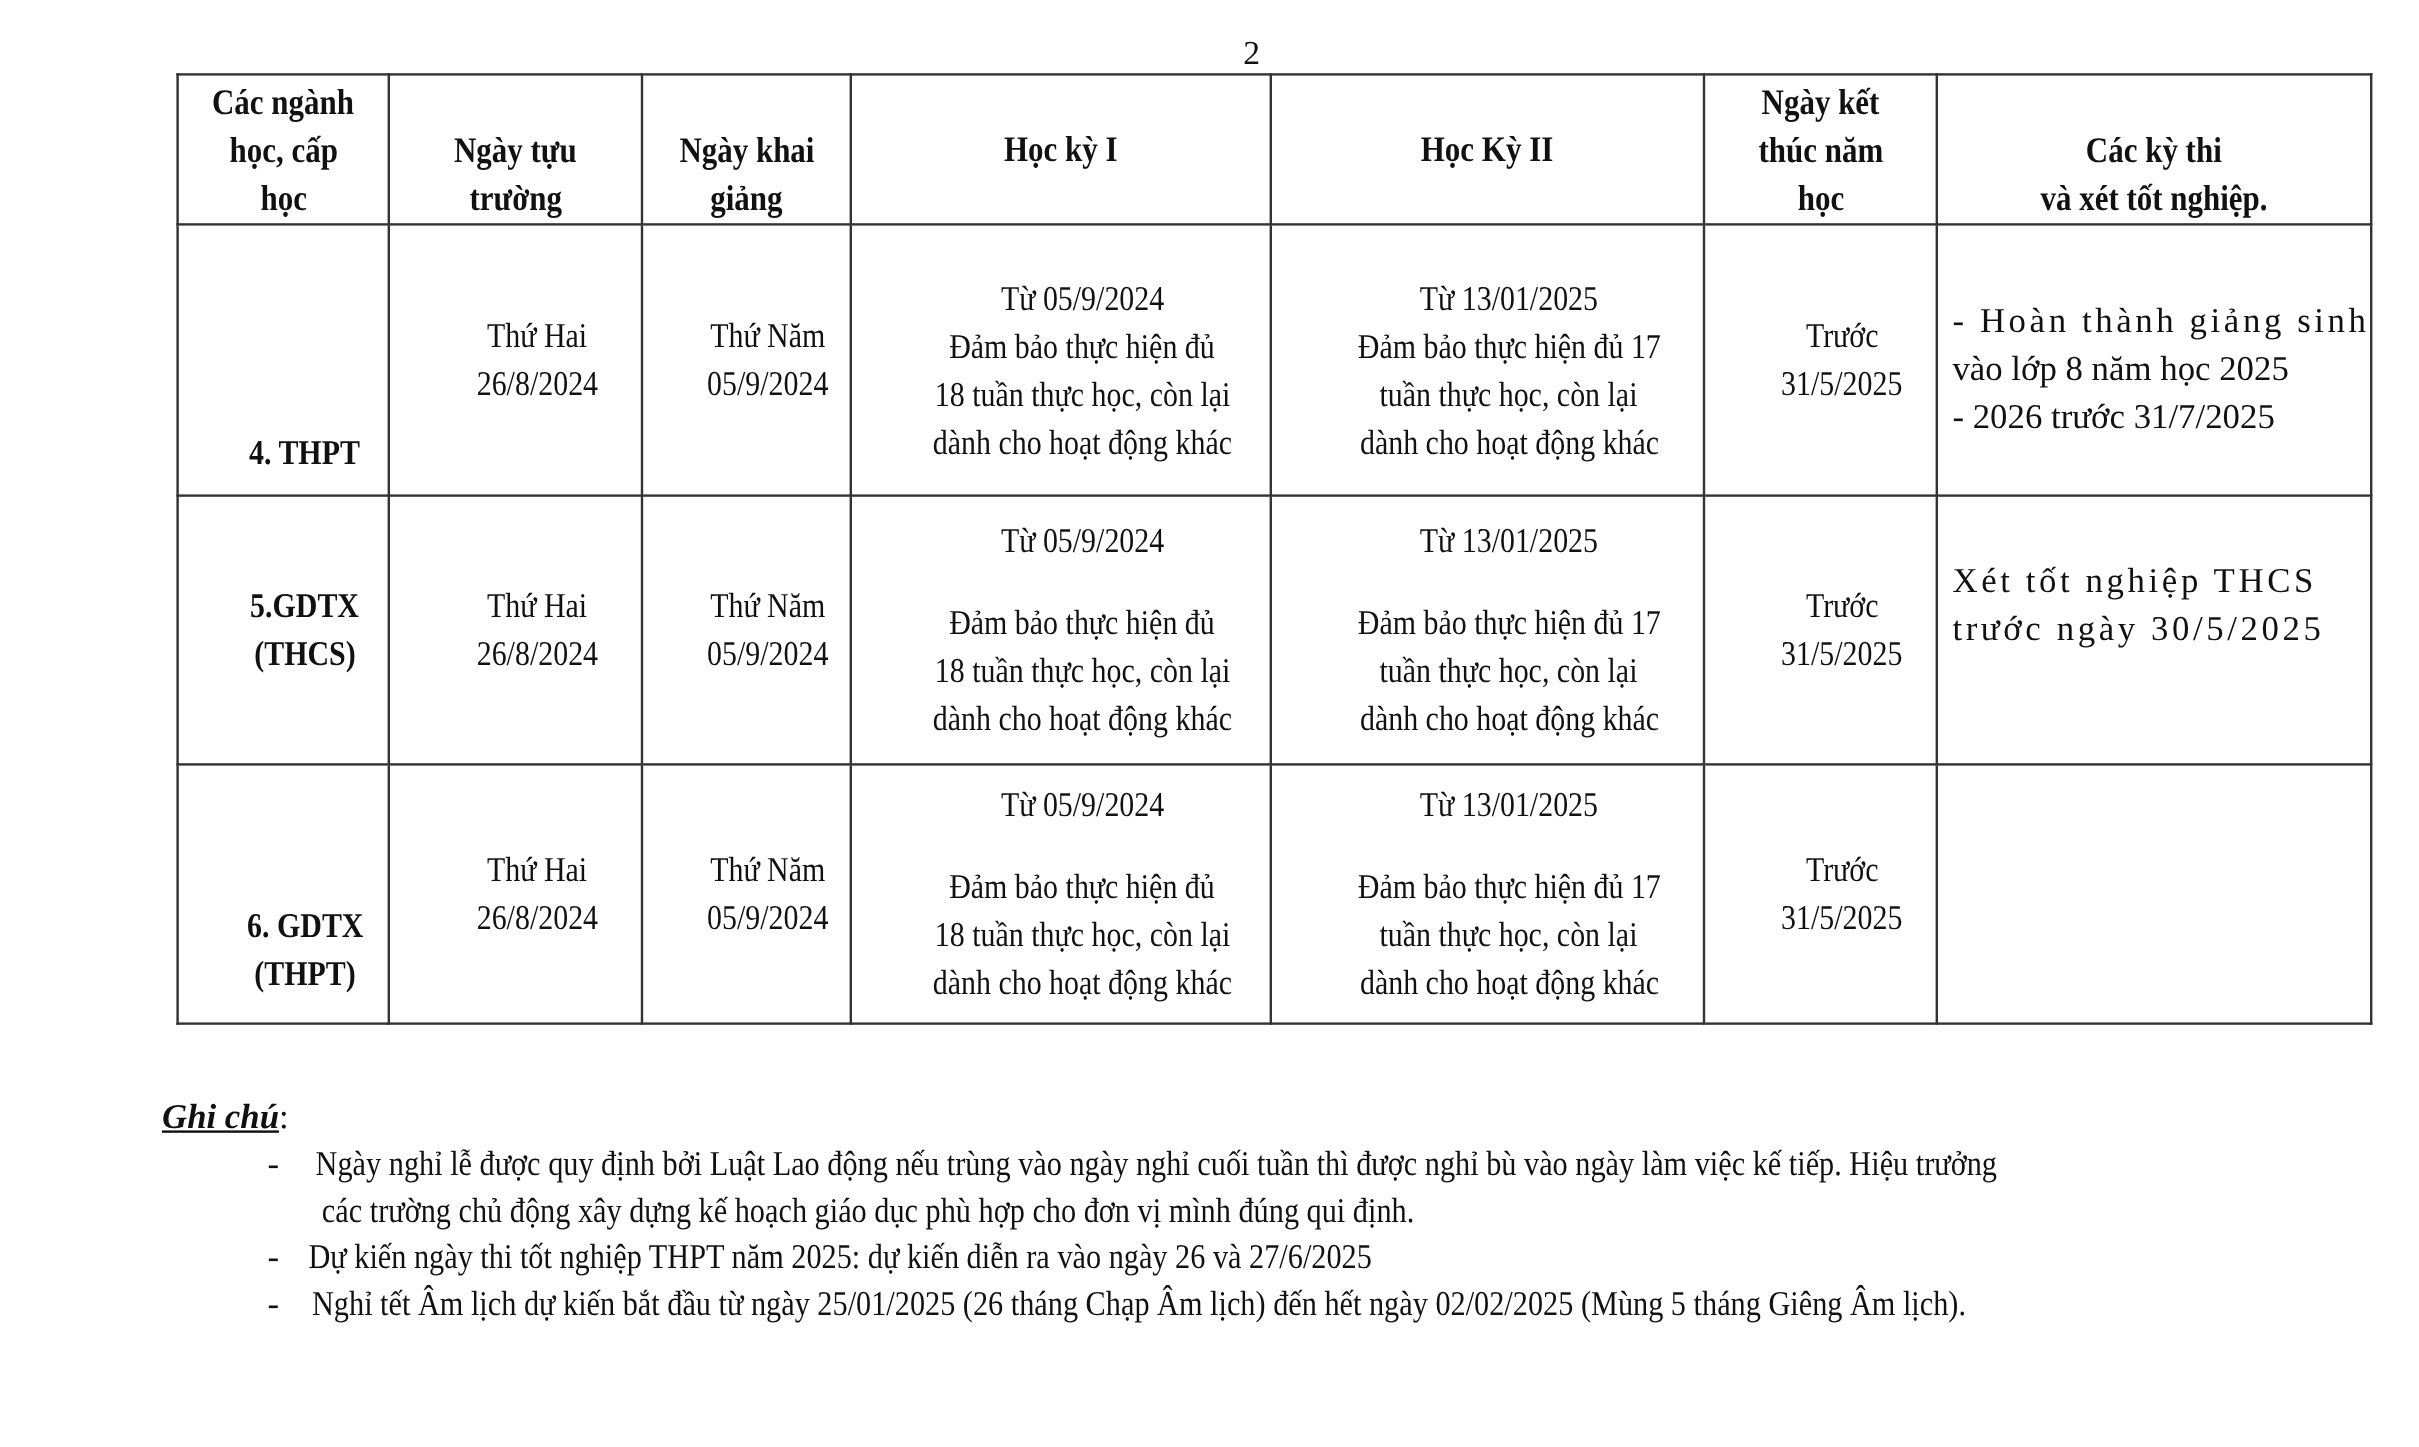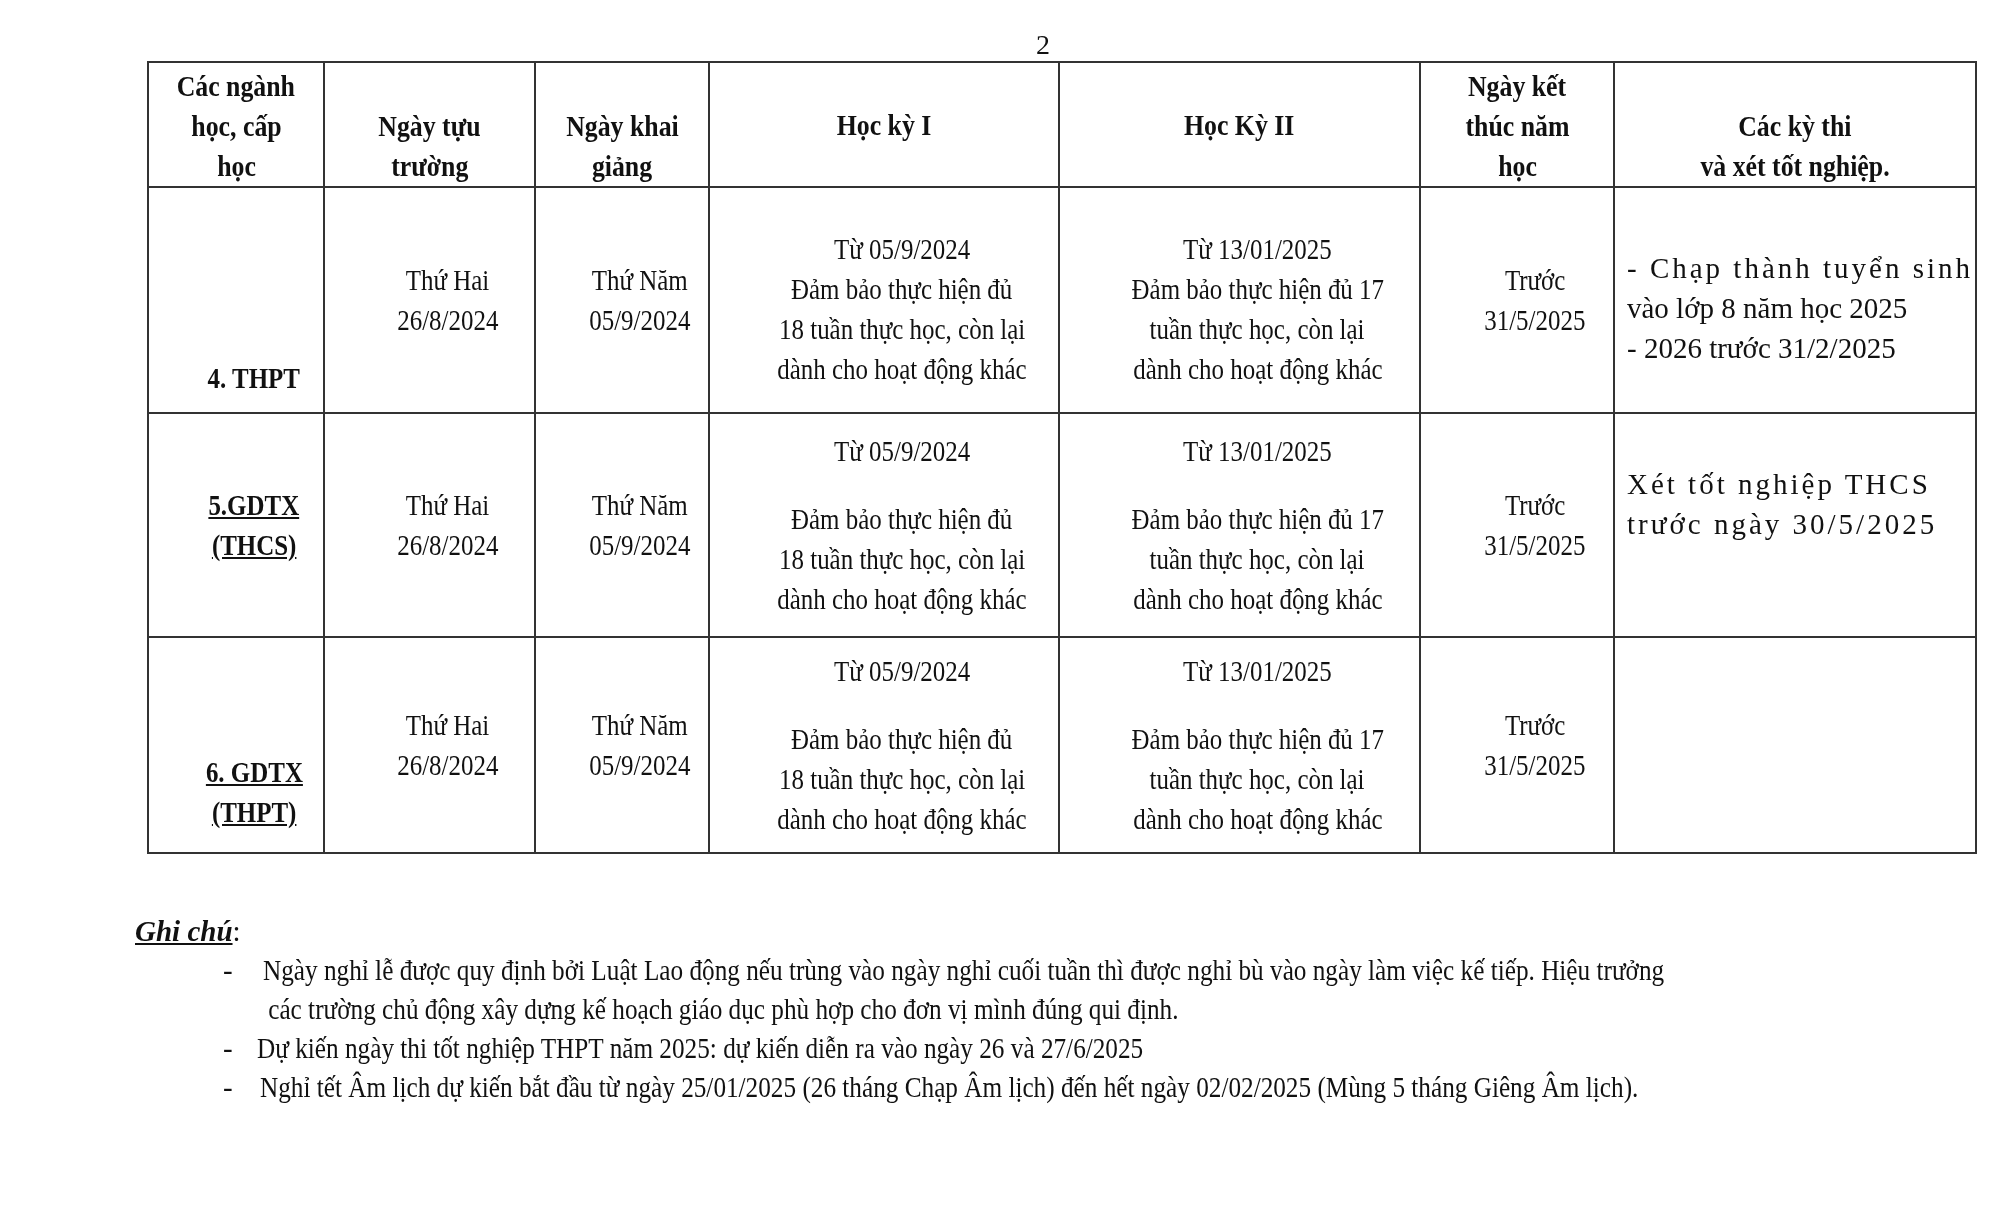--- a/index.html
+++ b/index.html
@@ -56,21 +56,20 @@
     transform: scaleX(0.86);
     transform-origin: center;
     white-space: nowrap;
   }
   .cell-lines { display: flex; flex-direction: column; align-items: center; }
   .cell-lines span { display: block; white-space: nowrap; }
   .row-head {
     font-weight: bold;
     vertical-align: bottom !important;
     padding-bottom: 14px !important;
-    text-decoration: underline;
   }
   .exam-cell {
     text-align: left !important;
     vertical-align: top !important;
     padding: 58px 10px 0 12px !important;
   }
   .exam-cell .line { display: block; white-space: nowrap; }
   .spaced { letter-spacing: 3px; }
   .gap { height: 28px; }
   .notes {
@@ -184,23 +183,23 @@
             <span class="cond">dành cho hoạt động khác</span>
           </div>
         </td>
       <td>
           <div class="cell-lines">
             <span class="cond">Trước</span>
             <span class="cond">31/5/2025</span>
           </div>
         </td>
       <td class="exam-cell" style="padding-top:60px !important">
-          <span class="line spaced">- Chạp thành tuyển sinh</span>
+          <span class="line spaced">- Hoàn thành giảng sinh</span>
           <span class="line">vào lớp 8 năm học 2025</span>
-          <span class="line">- 2026 trước 31/2/2025</span>
+          <span class="line">- 2026 trước 31/7/2025</span>
         </td>
     </tr>
 
     <tr style="height:224px">
       <td class="row-head" style="vertical-align:middle !important; padding-bottom:0 !important">
           <div class="cell-lines">
             <span class="cond">5.GDTX</span>
             <span class="cond">(THCS)</span>
           </div>
         </td>

